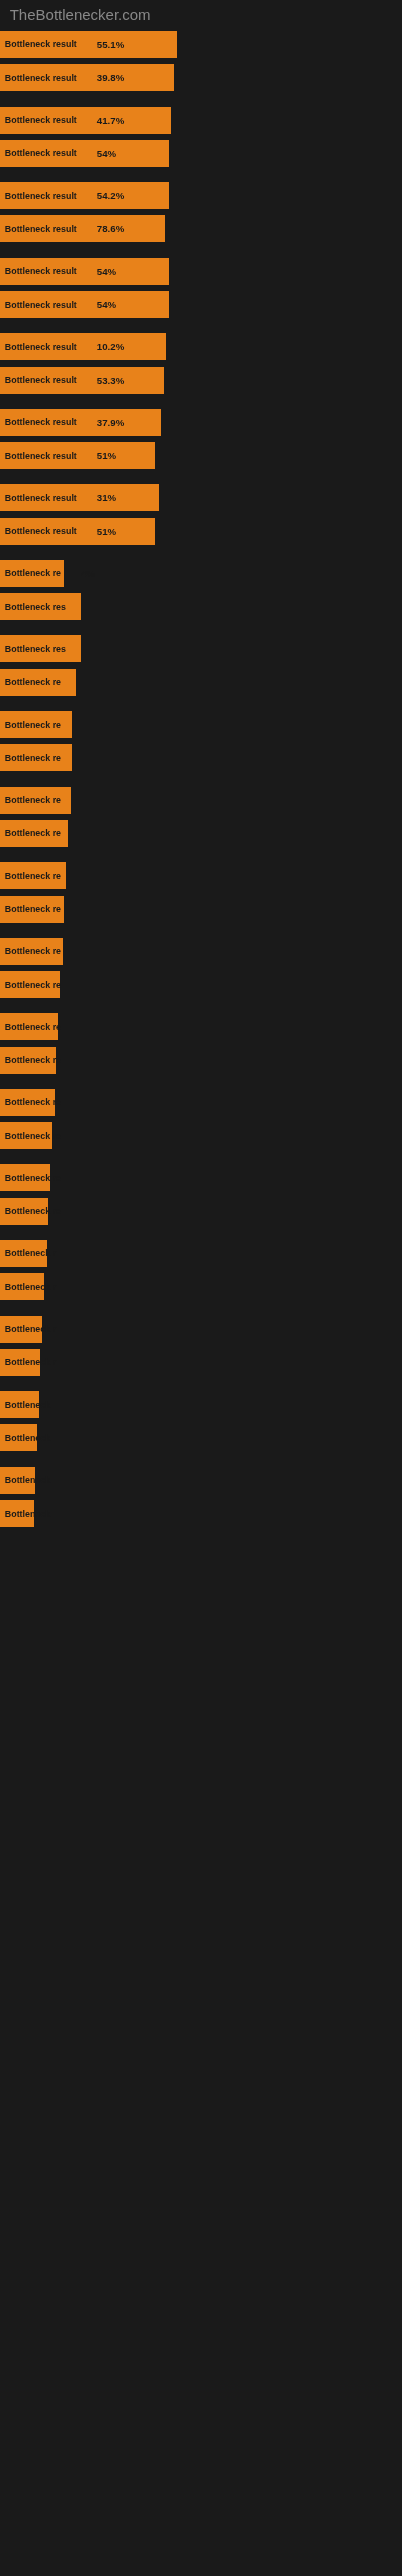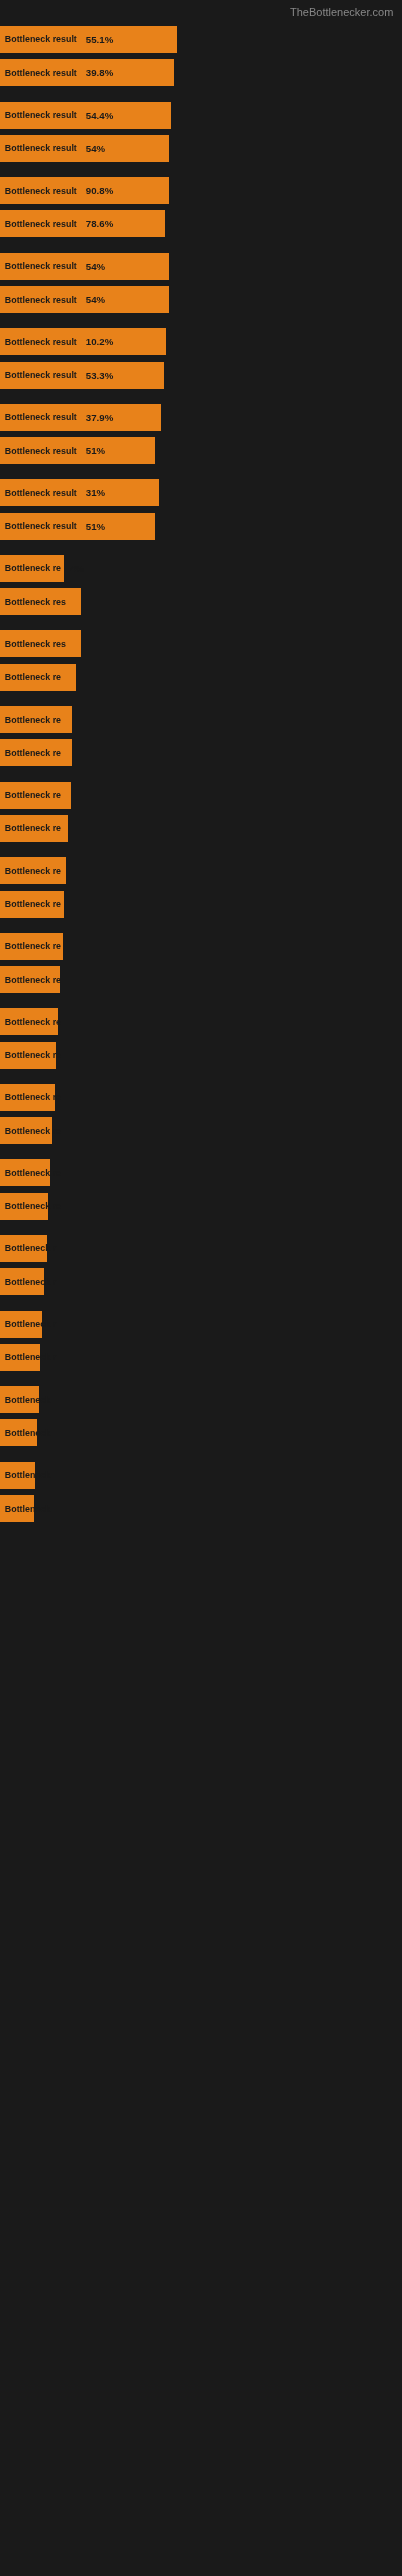--- a/index.html
+++ b/index.html
@@ -3,24 +3,24 @@
   <meta charset="utf-8">
   <style>
     * { margin: 0; padding: 0; box-sizing: border-box; }
     body {
       background: #1a1a1a;
       font-family: Arial, sans-serif;
       width: 403px;
       min-height: 2576px;
     }
     .header {
-      text-align: right;
+      text-align: left;
       padding: 6.4px 9.7px 3.2px;
       color: #888;
-      font-size: 11px;
+      font-size: 15px;
     }
     .bar-row {
       display: flex;
       align-items: center;
       margin: 2.4px 0;
       height: 31px;
     }
     .bar-container {
       position: relative;
       height: 27px;
@@ -38,21 +38,21 @@
     .bar-label {
       color: #1a1a1a;
       font-size: 8.9px;
       font-weight: bold;
       white-space: nowrap;
     }
     .bar-value {
       color: #1a1a1a;
       font-size: 9.7px;
       font-weight: bold;
-      margin-left: 9px;
+      margin-left: 20px;
       white-space: nowrap;
     }
     .gap {
       height: 6.4px;
     }
   </style>
 </head>
 <body>
 
 <div class="header">
@@ -74,38 +74,38 @@
           <span class="bar-label">Bottleneck result</span>
           <span class="bar-value">39.8%</span>
         </div>
       </div>
     </div>
     <div class="gap"></div>
     <div class="bar-row">
       <div class="bar-container">
         <div class="bar" style="width: 171px;">
           <span class="bar-label">Bottleneck result</span>
-          <span class="bar-value">54.4%</span>
+          <span class="bar-value">41.7%</span>
         </div>
       </div>
     </div>
     <div class="bar-row">
       <div class="bar-container">
         <div class="bar" style="width: 169px;">
           <span class="bar-label">Bottleneck result</span>
           <span class="bar-value">54%</span>
         </div>
       </div>
     </div>
     <div class="gap"></div>
     <div class="bar-row">
       <div class="bar-container">
         <div class="bar" style="width: 169px;">
           <span class="bar-label">Bottleneck result</span>
-          <span class="bar-value">90.8%</span>
+          <span class="bar-value">54.2%</span>
         </div>
       </div>
     </div>
     <div class="bar-row">
       <div class="bar-container">
         <div class="bar" style="width: 165px;">
           <span class="bar-label">Bottleneck result</span>
           <span class="bar-value">78.6%</span>
         </div>
       </div>

